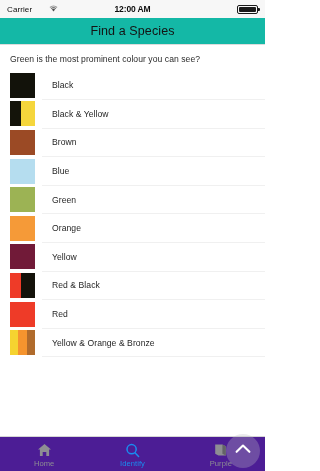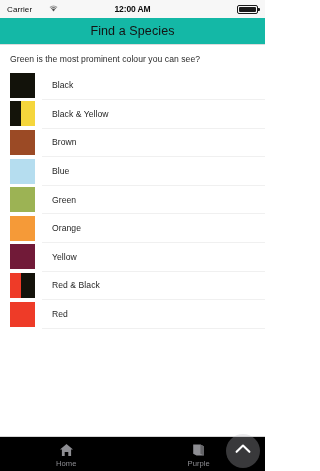--- a/index.html
+++ b/index.html
@@ -143,21 +143,21 @@
     font-size: 8.6px;
     color: #262626;
     margin-left: 17px;
     letter-spacing: 0.05px;
     white-space: nowrap;
   }
 
   
   .tab-bar {
     flex: 0 0 34px;
-    background: #000000;
+    background: #4c1d95;
     border-top: 0.5px solid #d6d6d6;
     display: flex;
     align-items: stretch;
     position: relative;
   }
   .tab-item {
     flex: 1 1 0;
     display: flex;
     flex-direction: column;
     align-items: center;
@@ -271,34 +271,51 @@
             <span style="background: rgb(20, 18, 10); width: 55%;"></span>
           </div>
           <div class="colour-label">Red &amp; Black</div>
         </div>
         <div class="colour-row">
           <div class="swatch">
             <span style="background: rgb(238, 59, 40); width: 100%;"></span>
           </div>
           <div class="colour-label">Red</div>
         </div>
+        <div class="colour-row">
+          <div class="swatch">
+            <span style="background: rgb(245, 211, 48); width: 33.3333%;"></span>
+            <span style="background: rgb(245, 148, 46); width: 33.3333%;"></span>
+            <span style="background: rgb(176, 107, 44); width: 33.3333%;"></span>
+          </div>
+          <div class="colour-label">Yellow &amp; Orange &amp; Bronze</div>
+        </div>
       </div>
   </div>
 
   <div class="tab-bar">
 
     <div class="tab-item">
       <span class="tab-icon">
         <svg width="15" height="14" viewBox="0 0 15 14" fill="currentColor">
           <path d="M7.5 1 L14 6.6 h-1.9 V13 H9.3 V9.1 H5.7 V13 H2.9 V6.6 H1 Z"></path>
         </svg>
       </span>
       <span class="tab-label">Home</span>
     </div>
 
+    <div class="tab-item active">
+      <span class="tab-icon">
+        <svg width="15" height="15" viewBox="0 0 15 15" fill="none" stroke="currentColor" stroke-width="1.5">
+          <circle cx="6.6" cy="6.2" r="4.6"></circle>
+          <line x1="10.2" y1="9.9" x2="13.6" y2="13.4" stroke-linecap="round"></line>
+        </svg>
+      </span>
+      <span class="tab-label">Identify</span>
+    </div>
 
     <div class="tab-item">
       <span class="tab-icon">
         <svg width="15" height="14" viewBox="0 0 15 14" fill="currentColor">
           <path d="M2.2 1.4 h7.2 l3.4 1.9 v9.3 h-7.3 L2.2 10.8 Z"></path>
           <path d="M9.4 1.4 v9.4 l3.4 1.8 v-9.3 Z" fill="#636366"></path>
         </svg>
       </span>
       <span class="tab-label">Purple</span>
     </div>

